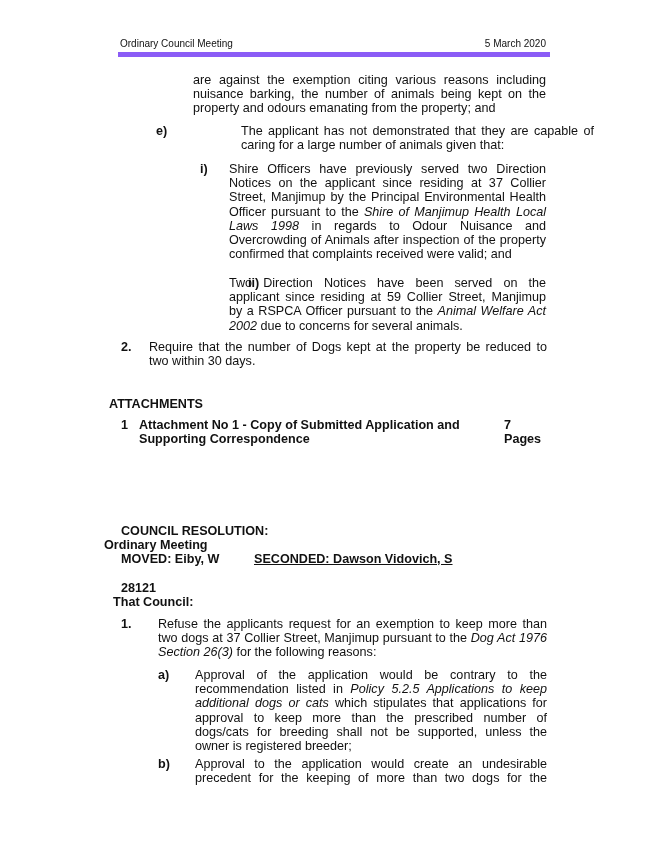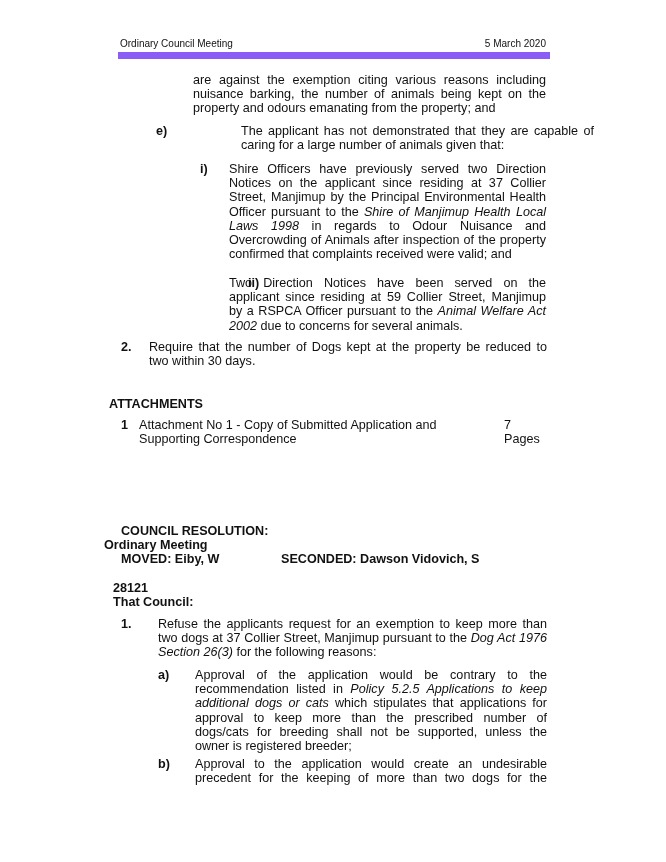--- a/index.html
+++ b/index.html
@@ -1,26 +1,26 @@
 <!DOCTYPE html>
 <html><head>
 <meta charset="utf-8">
 <style>
   html, body { margin: 0; padding: 0; background: #ffffff; }
   body { width: 666px; height: 862px; position: relative; overflow: hidden;
          font-family: "Liberation Sans", sans-serif; color: #111; }
   .header { position: absolute; left: 118px; top: 38px; width: 432px; height: 14px;
-            border-bottom: 7px solid #8b5cf6; font-size: 10px; }
+            border-bottom: 5px solid #8b5cf6; font-size: 10px; }
   .header .left { position: absolute; left: 2px; top: 0; }
   .header .right { position: absolute; right: 4px; top: 0; }
   .p { position: absolute; font-size: 12.6px; line-height: 14.2px; font-weight: normal;
        text-align: justify; }
   .p i { font-style: italic; }
   .lbl { position: absolute; font-size: 12.6px; line-height: 14.2px; font-weight: bold; }
-  .normal { font-weight: normal; }
+  .normal { font-weight: bold; }
   .last { text-align-last: left; }
 </style>
 </head>
 <body>
 
 <div class="header">
   <span class="left">Ordinary Council Meeting</span>
   <span class="right">5 March 2020</span>
 </div>
 
@@ -40,22 +40,22 @@
 
 <div class="lbl" style="left:109px; top:397px;">ATTACHMENTS</div>
 <div class="lbl" style="left:121px; top:418px;">1</div>
 <div class="lbl normal" style="left:139px; top:418px; width:360px;">Attachment No 1 - Copy of Submitted Application and Supporting Correspondence</div>
 <div class="lbl normal" style="left:504px; top:418px;">7</div>
 <div class="lbl normal" style="left:504px; top:432px;">Pages</div>
 
 <div class="lbl" style="left:104px; top:496px;margin-top:42px;">Ordinary Meeting</div>
 <div class="lbl" style="left:121px; top:524px;">COUNCIL RESOLUTION:</div>
 <div class="lbl" style="left:121px; top:552px;">MOVED: Eiby, W</div>
-<div class="lbl" style="left:281px; top:552px;">SECONDED: Dawson Vidovich, S</div>
-<div class="lbl" style="left:113px; top:581px;">28121</div>
+<div class="lbl" style="left:254px; top:552px;text-decoration:underline;">SECONDED: Dawson Vidovich, S</div>
+<div class="lbl" style="left:121px; top:581px;">28121</div>
 <div class="lbl" style="left:113px; top:595px;">That Council:</div>
 
 <div class="lbl" style="left:121px; top:617px;">1.</div>
 <div class="p last" style="left:158px; top:617px; width:389px;"><span>Refuse the applicants request for an exemption to keep more than two dogs at 37 Collier Street, Manjimup pursuant to the </span><i>Dog Act 1976 Section 26(3)</i><span> for the following reasons:</span></div>
 
 <div class="lbl" style="left:158px; top:668px;">a)</div>
 <div class="p last" style="left:195px; top:668px; width:352px;"><span>Approval of the application would be contrary to the recommendation listed in </span><i>Policy 5.2.5 Applications to keep additional dogs or cats</i><span>  which stipulates that applications for approval to keep more than the prescribed number of dogs/cats for breeding shall not be supported, unless the owner is registered breeder;</span></div>
 
 <div class="lbl" style="left:158px; top:757px;">b)</div>
 <div class="p" style="left:195px; top:757px; width:352px; text-align-last: justify;">Approval to the application would create an undesirable precedent for the keeping of more than two dogs for the</div>

